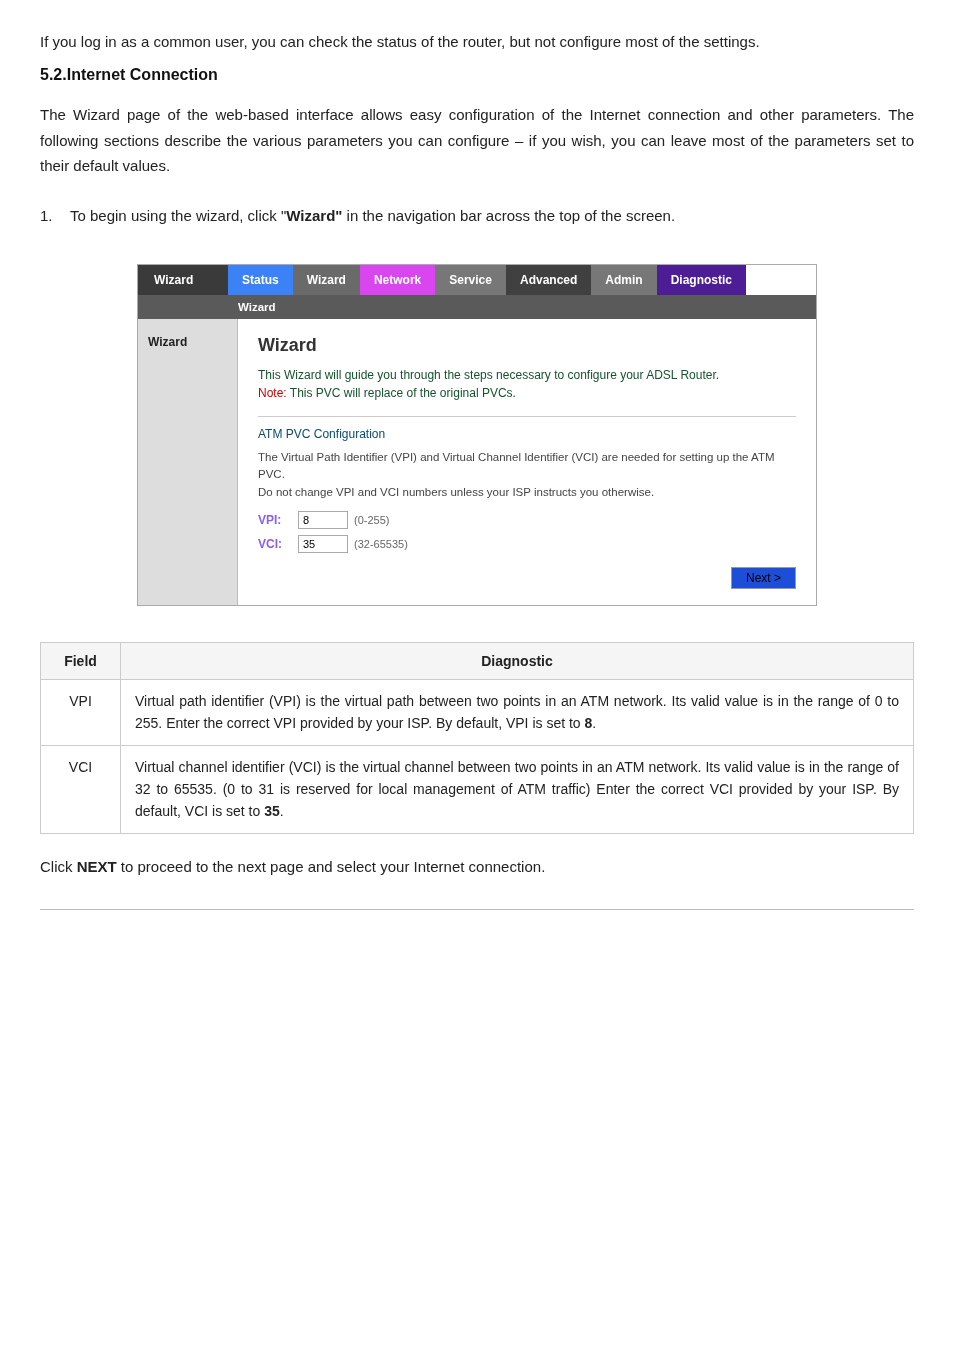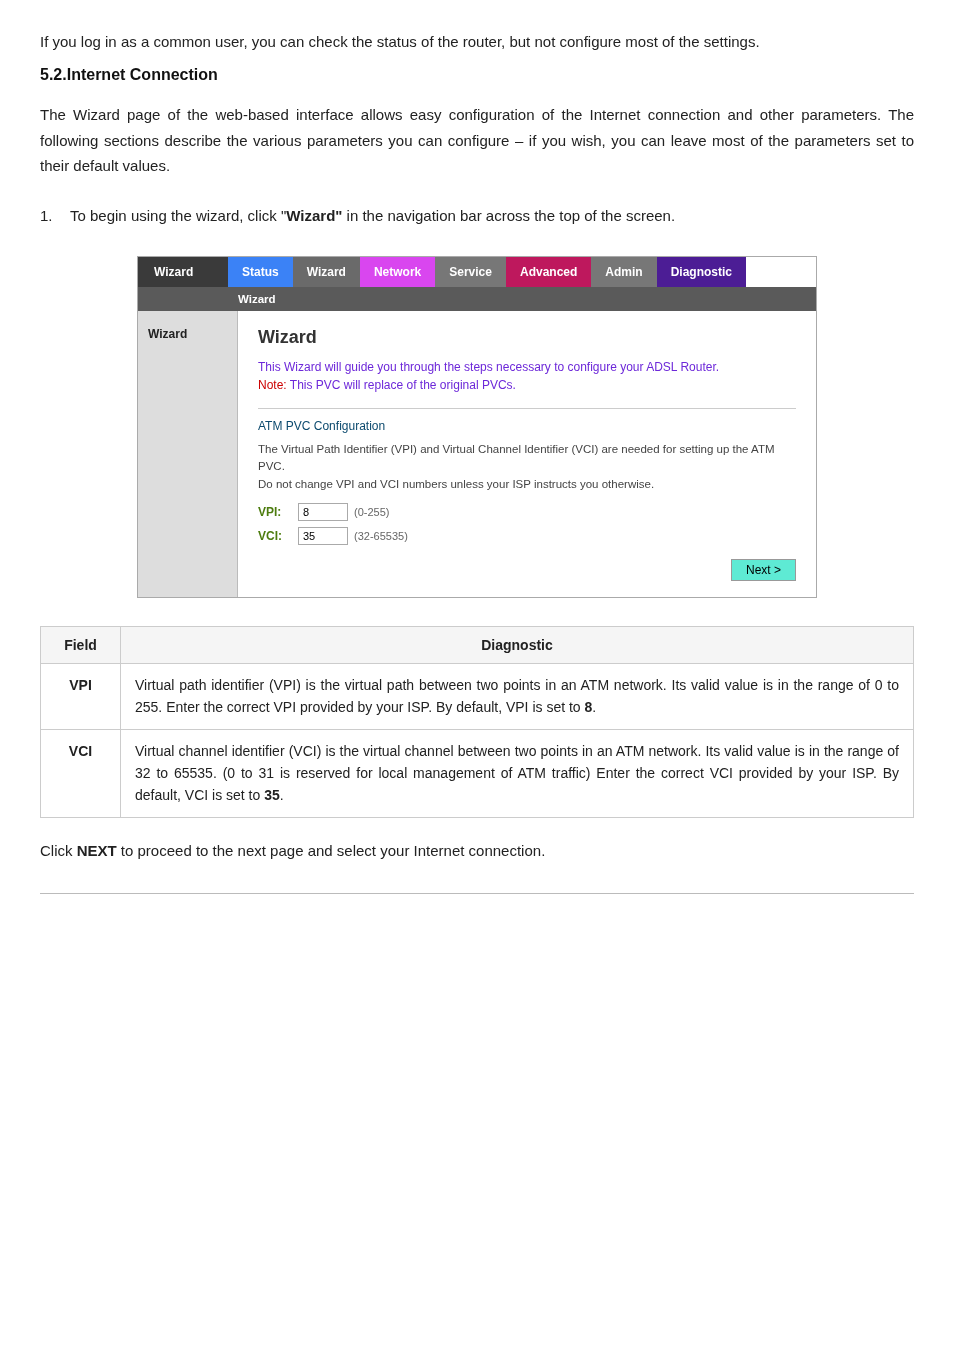--- a/index.html
+++ b/index.html
@@ -31,21 +31,21 @@
       display: flex;
       margin-bottom: 20px;
       line-height: 1.7;
     }
     .numbered-item .num {
       min-width: 30px;
     }
     
     .router-ui {
       border: 1px solid #aaa;
-      margin: 28px auto;
+      margin: 36px auto;
       width: 680px;
       font-size: 12px;
     }
     .sidebar {
       display: flex;
       min-height: 260px;
     }
     .sidebar-left {
       background: #ddd;
       width: 100px;
@@ -72,21 +72,21 @@
       margin-bottom: 10px;
       color: #333;
     }
     .content-note {
       font-size: 12px;
       color: #555;
       margin-bottom: 14px;
       line-height: 1.5;
     }
     .content-note span {
-      color: #6d28d9;
+      color: #14532d;
     }
     .section-title {
       font-size: 12px;
       font-weight: normal;
       margin-bottom: 8px;
       color: #0c4a6e;
     }
     .description-text {
       font-size: 11.5px;
       color: #444;
@@ -95,21 +95,21 @@
     }
     .form-row {
       display: flex;
       align-items: center;
       margin-bottom: 6px;
       font-size: 12px;
     }
     .form-label {
       width: 40px;
       font-weight: bold;
-      color: #4d7c0f;
+      color: #8b5cf6;
     }
     .form-input {
       border: 1px solid #aaa;
       padding: 2px 4px;
       width: 50px;
       font-size: 11px;
     }
     .form-hint {
       margin-left: 6px;
       color: #666;
@@ -119,21 +119,21 @@
       border: none;
       border-top: 1px solid #ccc;
       margin: 10px 0;
     }
     .next-btn-row {
       display: flex;
       justify-content: flex-end;
       margin-top: 14px;
     }
     .next-btn {
-      background: #5eead4;
+      background: #1d4ed8;
       border: 1px solid #999;
       padding: 3px 14px;
       font-size: 12px;
       cursor: pointer;
     }
     
     .field-table {
       width: 100%;
       border-collapse: collapse;
       margin: 20px 0 20px 0;
@@ -147,21 +147,21 @@
       font-weight: bold;
     }
     .field-table td {
       border: 1px solid #ccc;
       padding: 10px 14px;
       vertical-align: top;
       line-height: 1.6;
       text-align: justify;
     }
     .field-table td.field-name {
-      font-weight: bold;
+      font-weight: normal;
       width: 80px;
       text-align: center;
     }
     .click-next-text {
       font-size: 15px;
       line-height: 1.7;
     }
     .bottom-divider {
       border: none;
       border-top: 1px solid #bbb;
@@ -190,21 +190,21 @@
       padding: 8px 14px;
       font-size: 12px;
       font-weight: bold;
       color: #fff;
       cursor: pointer;
     }
     .nav-status { background: #3b82f6; }
     .nav-wizard { background: #6a6a6a; color: #fff; }
     .nav-network { background: #d946ef; }
     .nav-service { background: #777; }
-    .nav-advanced { background: #be185d; font-weight: bold; }
+    .nav-advanced { background: #404040; font-weight: bold; }
     .nav-admin { background: #777; }
     .nav-diagnostic { background: #4c1d95; }
     .sub-nav {
       background: #5a5a5a;
       padding: 5px 14px 5px 100px;
     }
     .sub-nav-item {
       display: inline-block;
       color: #ddd;
       font-size: 11.5px;

